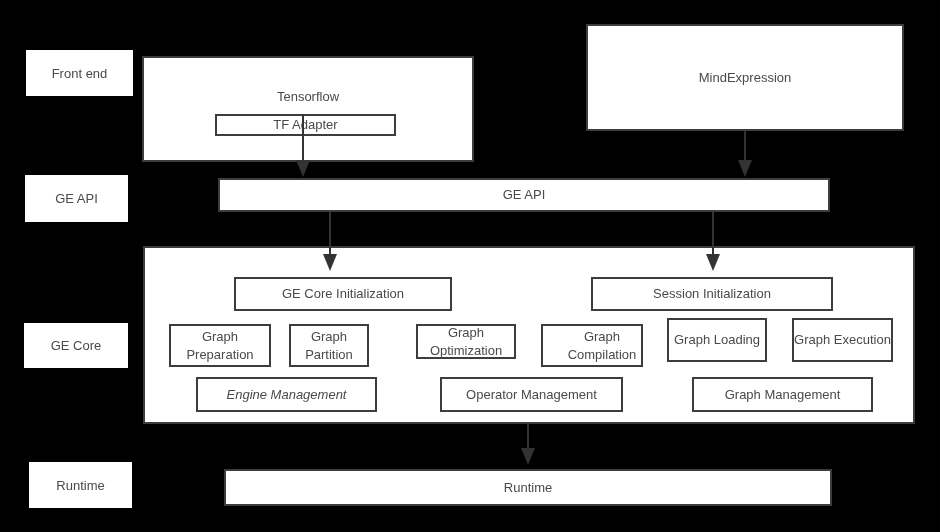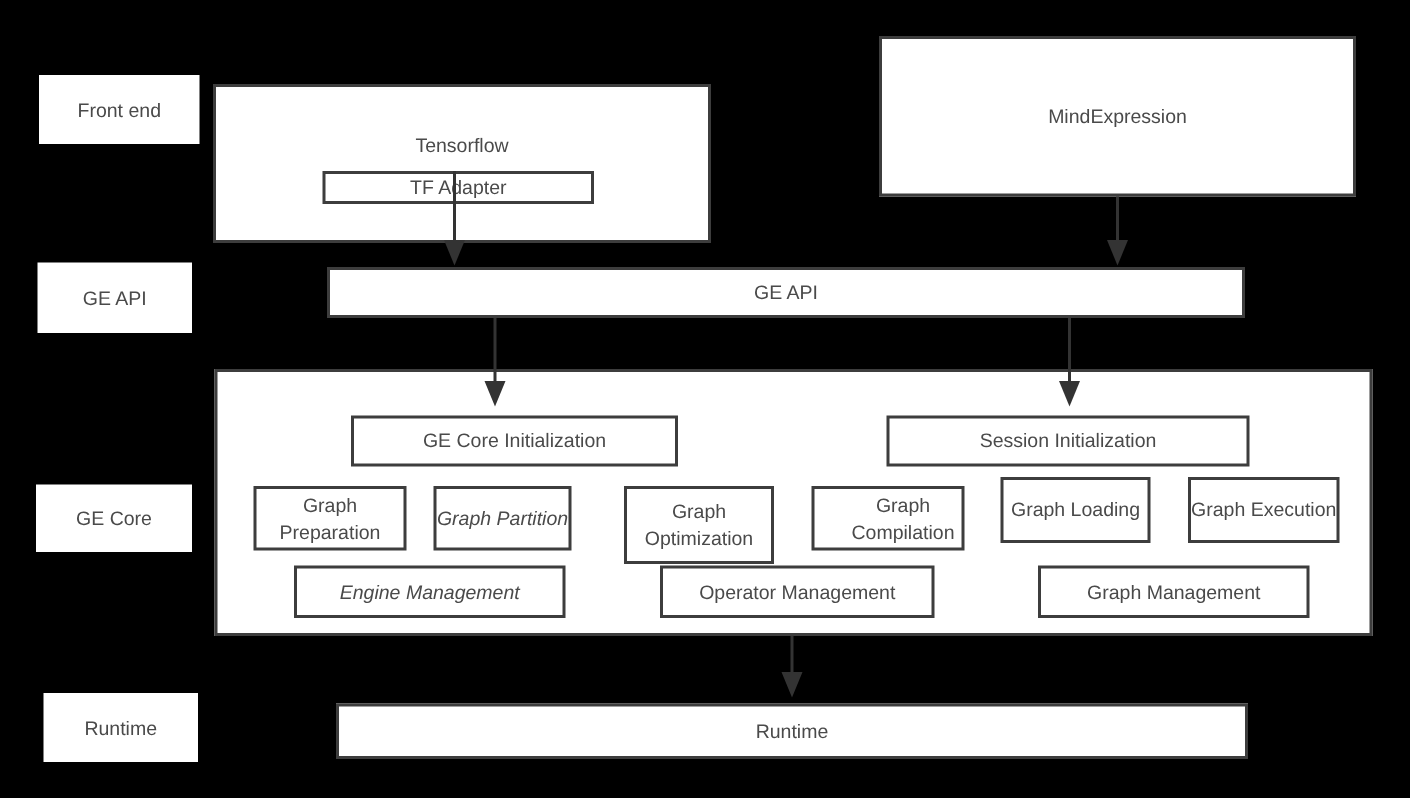--- a/index.html
+++ b/index.html
@@ -49,22 +49,22 @@
   #tensorflow{left:142px;top:24px;width:332px;height:106px;margin-top:32px;}
   #tf-adapter{left:71px;top:56px;width:181px;height:22px;}
   #mindexpression{left:586px;top:24px;width:318px;height:107px;}
   
   #ge-api-bar{left:218px;top:178px;width:612px;height:34px;}
   
   #ge-core{left:143px;top:246px;width:772px;height:178px;}
   #ge-core-init{left:69px;top:29px;width:218px;height:34px;margin-left:20px;}
   #session-init{left:446px;top:29px;width:242px;height:34px;}
   #graph-preparation{left:24px;top:76px;width:102px;height:43px;}
-  #graph-partition{left:144px;top:76px;width:92px;height:43px;font-style:italic;}
-  #graph-optimization{left:271px;top:76px;width:100px;height:52px;}
+  #graph-partition{left:144px;top:76px;width:80px;height:43px;}
+  #graph-optimization{left:271px;top:76px;width:100px;height:35px;}
   #graph-compilation{left:396px;top:76px;width:102px;height:43px;padding-left:20px;}
   #graph-loading{left:522px;top:70px;width:100px;height:44px;}
   #graph-execution{left:647px;top:70px;width:101px;height:44px;}
   #engine-mgmt{left:51px;top:129px;width:181px;height:35px;font-style:italic;}
   #operator-mgmt{left:295px;top:129px;width:183px;height:35px;}
   #graph-mgmt{left:547px;top:129px;width:181px;height:35px;text-align:right;}
   
   #runtime-bar{left:224px;top:469px;width:608px;height:37px;}
   
   #arrows{

